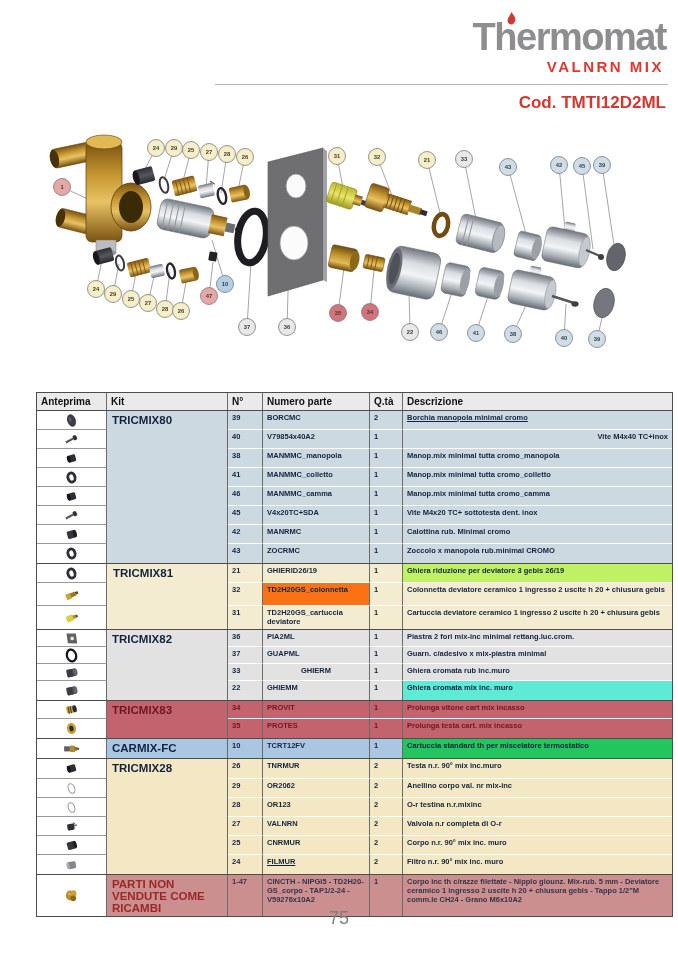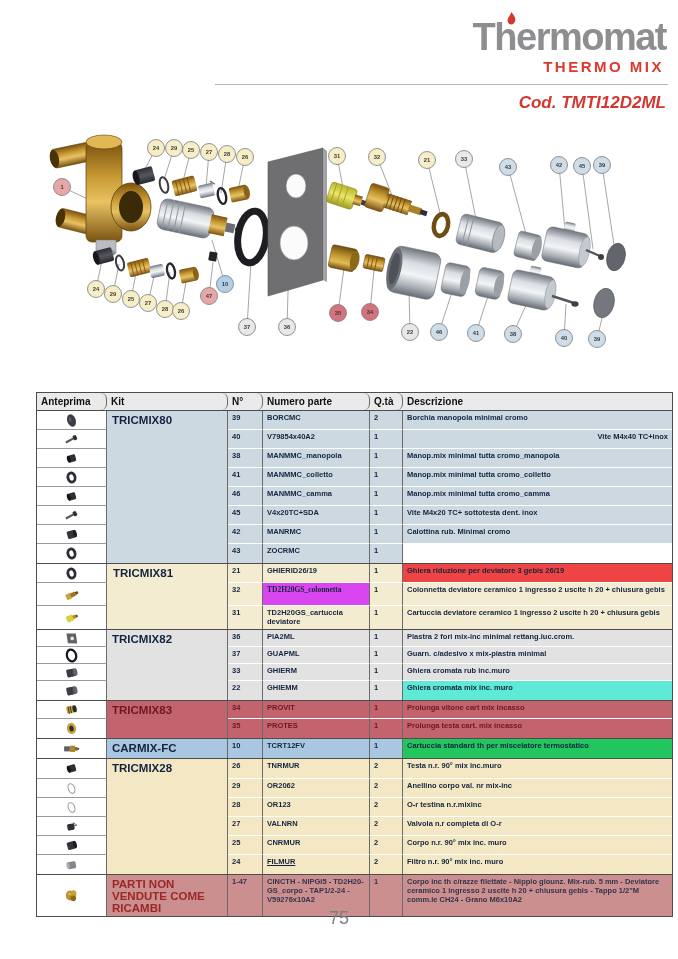--- a/index.html
+++ b/index.html
@@ -6,34 +6,34 @@
   .page{position:relative;width:678px;height:959px;background:#fff;overflow:hidden;
         font-family:"Liberation Sans", sans-serif;}
 
   
   .logo{position:absolute;top:16px;right:12px;text-align:right;}
   .logo-text{font-size:38px;font-weight:bold;color:#8e8e90;letter-spacing:-1.5px;position:relative;}
   .flame{position:absolute;top:-4px;right:150px;width:9px;height:13px;}
   .subtitle{position:absolute;top:58px;right:14px;font-size:15px;font-weight:bold;
             color:#e0372e;letter-spacing:2.5px;}
   .rule{position:absolute;top:84px;left:215px;right:10px;height:0;border-top:1.5px solid #b4b4b6;}
-  .code{position:absolute;top:93px;right:12px;font-size:17px;font-weight:bold;color:#d23730;font-style:italic;}
+  .code{position:absolute;top:93px;right:12px;font-size:17px;font-weight:bold;color:#d23730;}
 
   
   .diagram{position:absolute;left:30px;top:118px;width:648px;height:248px;}
   .balloon-num{font-size:5.8px;font-weight:bold;fill:#3a3a3a;text-anchor:middle;}
   .leader{stroke:#8f8f8f;stroke-width:0.8;fill:none;}
 
   
   .ptable{position:absolute;left:36px;top:392px;width:637px;border:1.5px solid #4d4d4d;
           box-sizing:border-box;font-weight:bold;color:#13233f;}
   .grid{display:grid;grid-template-columns:70px 121px 35px 107px 33px 1fr;}
   .thead{background:#eaeaea;border-bottom:1.2px solid #4d4d4d;}
   .th{font-size:10px;color:#101010;padding:2px 4px;border-right:1px solid #6a6a6a;
-      display:flex;align-items:center;border-radius:6px;}
+      display:flex;align-items:center;}
   .th:last-child{border-right:none;}
   .kit-section{border-top:1px solid #4d4d4d;}
   .kit-section:first-of-type{border-top:none;}
   .cell{box-sizing:border-box;border-right:1px solid #6a6a6a;padding:1.5px 4px;
         font-size:7.5px;line-height:1.25;overflow:hidden;}
   .cell.last{border-right:none;}
   .cell.sep{border-bottom:1.6px solid #ffffff;}
   .prev{background:#fff;border-right:1px solid #6a6a6a;border-bottom:1px solid #9a9a9a;
         display:flex;align-items:center;justify-content:center;}
   .prev.lastrow{border-bottom:none;}
@@ -49,21 +49,21 @@
 <body>
 
 <div class="page">
 
   <div class="logo">
     <span class="logo-text">Thermomat</span>
     <svg class="flame" viewBox="0 0 9 13">
       <path d="M4.5 0 C6.5 3 9 5.5 8.2 8.5 C7.6 11 6 12.5 4.2 12.5 C2 12.5 0.6 10.8 0.6 8.6 C0.6 5.6 3.2 3.4 4.5 0 Z" fill="#d23730"></path>
     </svg>
   </div>
-  <div class="subtitle">THERMO MIX</div>
+  <div class="subtitle">VALNRN MIX</div>
   <div class="rule"></div>
   <div class="code">Cod. TMTI12D2ML</div>
 
   <svg class="diagram" viewBox="30 118 648 248">
     <defs>
       <linearGradient id="gBrass" x1="0" y1="0" x2="0" y2="1">
         <stop offset="0" stop-color="#7a5210"></stop>
           <stop offset="0.35" stop-color="#c99a33"></stop>
         <stop offset="0.6" stop-color="#e8c264"></stop>
           <stop offset="1" stop-color="#7a5210"></stop>
@@ -432,21 +432,21 @@
         <div class="grid kit-section" style="grid-template-rows: 19px 19px 19px 19px 19px 19px 19px 19px;">
           <div class="kit-cell" style="background: rgb(205, 217, 225); color: rgb(19, 35, 63); grid-area: 1 / 2 / span 8;">TRICMIX80</div>
           <div class="prev" style="grid-area: 1 / 1;">
             <svg viewBox="0 0 24 24">
               <use href="#sym-disc"></use>
             </svg>
           </div>
           <div class="cell sep" style="grid-area: 1 / 3; background: rgb(205, 217, 225); color: rgb(19, 35, 63);">39</div>
           <div class="cell sep" style="grid-area: 1 / 4; background: rgb(205, 217, 225); color: rgb(19, 35, 63);">BORCMC</div>
           <div class="cell sep" style="grid-area: 1 / 5; background: rgb(205, 217, 225); color: rgb(19, 35, 63);">2</div>
-          <div class="cell sep last" style="grid-area: 1 / 6; background: rgb(205, 217, 225); color: rgb(19, 35, 63);">Borchia manopola minimal cromo</div>
+          <div class="cell sep last" style="grid-area: 1 / 6; background: rgb(205, 217, 225); color: rgb(19, 35, 63); text-decoration: underline;">Borchia manopola minimal cromo</div>
           <div class="prev" style="grid-area: 2 / 1;">
             <svg viewBox="0 0 24 24">
               <use href="#sym-screw"></use>
             </svg>
           </div>
           <div class="cell sep" style="grid-area: 2 / 3; background: rgb(205, 217, 225); color: rgb(19, 35, 63);">40</div>
           <div class="cell sep" style="grid-area: 2 / 4; background: rgb(205, 217, 225); color: rgb(19, 35, 63);">V79854x40A2</div>
           <div class="cell sep" style="grid-area: 2 / 5; background: rgb(205, 217, 225); color: rgb(19, 35, 63);">1</div>
           <div class="cell sep last" style="grid-area: 2 / 6; background: rgb(205, 217, 225); color: rgb(19, 35, 63); text-align: right;">Vite M4x40 TC+inox</div>
           <div class="prev" style="grid-area: 3 / 1;">
@@ -495,39 +495,40 @@
           <div class="cell sep" style="grid-area: 7 / 5; background: rgb(205, 217, 225); color: rgb(19, 35, 63);">1</div>
           <div class="cell sep last" style="grid-area: 7 / 6; background: rgb(205, 217, 225); color: rgb(19, 35, 63);">Calottina rub. Minimal cromo</div>
           <div class="prev lastrow" style="grid-area: 8 / 1;">
             <svg viewBox="0 0 24 24">
               <use href="#sym-collar"></use>
             </svg>
           </div>
           <div class="cell" style="grid-area: 8 / 3; background: rgb(205, 217, 225); color: rgb(19, 35, 63);">43</div>
           <div class="cell" style="grid-area: 8 / 4; background: rgb(205, 217, 225); color: rgb(19, 35, 63);">ZOCRMC</div>
           <div class="cell" style="grid-area: 8 / 5; background: rgb(205, 217, 225); color: rgb(19, 35, 63);">1</div>
+          <div class="cell last" style="grid-area: 8 / 6; background: rgb(205, 217, 225); color: rgb(19, 35, 63);">Zoccolo x manopola rub.minimal CROMO</div>
         </div>
         <div class="grid kit-section" style="grid-template-rows: 19px 23px 23px;">
           <div class="kit-cell" style="background: rgb(244, 236, 208); color: rgb(19, 35, 63); grid-area: 1 / 2 / span 3; padding-left: 6px;">TRICMIX81</div>
           <div class="prev" style="grid-area: 1 / 1;">
             <svg viewBox="0 0 24 24">
               <use href="#sym-collar"></use>
             </svg>
           </div>
           <div class="cell sep" style="grid-area: 1 / 3; background: rgb(244, 236, 208); color: rgb(19, 35, 63);">21</div>
           <div class="cell sep" style="grid-area: 1 / 4; background: rgb(244, 236, 208); color: rgb(19, 35, 63);">GHIERID26/19</div>
           <div class="cell sep" style="grid-area: 1 / 5; background: rgb(244, 236, 208); color: rgb(19, 35, 63);">1</div>
-          <div class="cell sep last" style="grid-area: 1 / 6; background: #ef4444; color: rgb(19, 35, 63);">Ghiera riduzione per deviatore 3 gebis 26/19</div>
+          <div class="cell sep last" style="grid-area: 1 / 6; background: #bef264; color: rgb(19, 35, 63);">Ghiera riduzione per deviatore 3 gebis 26/19</div>
           <div class="prev" style="grid-area: 2 / 1;">
             <svg viewBox="0 0 24 24">
               <use href="#sym-colonnetta"></use>
             </svg>
           </div>
           <div class="cell sep" style="grid-area: 2 / 3; background: rgb(244, 236, 208); color: rgb(19, 35, 63);">32</div>
-          <div class="cell sep" style="grid-area: 2 / 4; background: #d946ef; color: rgb(19, 35, 63); font-family: Liberation Serif, serif;">TD2H20GS_colonnetta</div>
+          <div class="cell sep" style="grid-area: 2 / 4; background: #f97316; color: rgb(19, 35, 63);">TD2H20GS_colonnetta</div>
           <div class="cell sep" style="grid-area: 2 / 5; background: rgb(244, 236, 208); color: rgb(19, 35, 63);">1</div>
           <div class="cell sep last" style="grid-area: 2 / 6; background: rgb(244, 236, 208); color: rgb(19, 35, 63);">Colonnetta deviatore ceramico 1 ingresso 2 uscite h 20 + chiusura gebis</div>
           <div class="prev lastrow" style="grid-area: 3 / 1;">
             <svg viewBox="0 0 24 24">
               <use href="#sym-yellowpart"></use>
             </svg>
           </div>
           <div class="cell" style="grid-area: 3 / 3; background: rgb(244, 236, 208); color: rgb(19, 35, 63);">31</div>
           <div class="cell" style="grid-area: 3 / 4; background: rgb(244, 236, 208); color: rgb(19, 35, 63);">TD2H20GS_cartuccia deviatore</div>
           <div class="cell" style="grid-area: 3 / 5; background: rgb(244, 236, 208); color: rgb(19, 35, 63);">1</div>
@@ -552,21 +553,21 @@
           <div class="cell sep" style="grid-area: 2 / 3; background: rgb(226, 226, 226); color: rgb(19, 35, 63);">37</div>
           <div class="cell sep" style="grid-area: 2 / 4; background: rgb(226, 226, 226); color: rgb(19, 35, 63);">GUAPML</div>
           <div class="cell sep" style="grid-area: 2 / 5; background: rgb(226, 226, 226); color: rgb(19, 35, 63);">1</div>
           <div class="cell sep last" style="grid-area: 2 / 6; background: rgb(226, 226, 226); color: rgb(19, 35, 63);">Guarn. c/adesivo x mix-piastra minimal</div>
           <div class="prev" style="grid-area: 3 / 1;">
             <svg viewBox="0 0 24 24">
               <use href="#sym-cylthread"></use>
             </svg>
           </div>
           <div class="cell sep" style="grid-area: 3 / 3; background: rgb(226, 226, 226); color: rgb(19, 35, 63);">33</div>
-          <div class="cell sep" style="grid-area: 3 / 4; background: rgb(226, 226, 226); color: rgb(19, 35, 63);">GHIERM</div>
+          <div class="cell sep" style="grid-area: 3 / 4; background: rgb(226, 226, 226); color: rgb(19, 35, 63); text-align: center;">GHIERM</div>
           <div class="cell sep" style="grid-area: 3 / 5; background: rgb(226, 226, 226); color: rgb(19, 35, 63);">1</div>
           <div class="cell sep last" style="grid-area: 3 / 6; background: rgb(226, 226, 226); color: rgb(19, 35, 63);">Ghiera cromata rub inc.muro</div>
           <div class="prev lastrow" style="grid-area: 4 / 1;">
             <svg viewBox="0 0 24 24">
               <use href="#sym-cylthread"></use>
             </svg>
           </div>
           <div class="cell" style="grid-area: 4 / 3; background: rgb(226, 226, 226); color: rgb(19, 35, 63);">22</div>
           <div class="cell" style="grid-area: 4 / 4; background: rgb(226, 226, 226); color: rgb(19, 35, 63);">GHIEMM</div>
           <div class="cell" style="grid-area: 4 / 5; background: rgb(226, 226, 226); color: rgb(19, 35, 63);">1</div>

